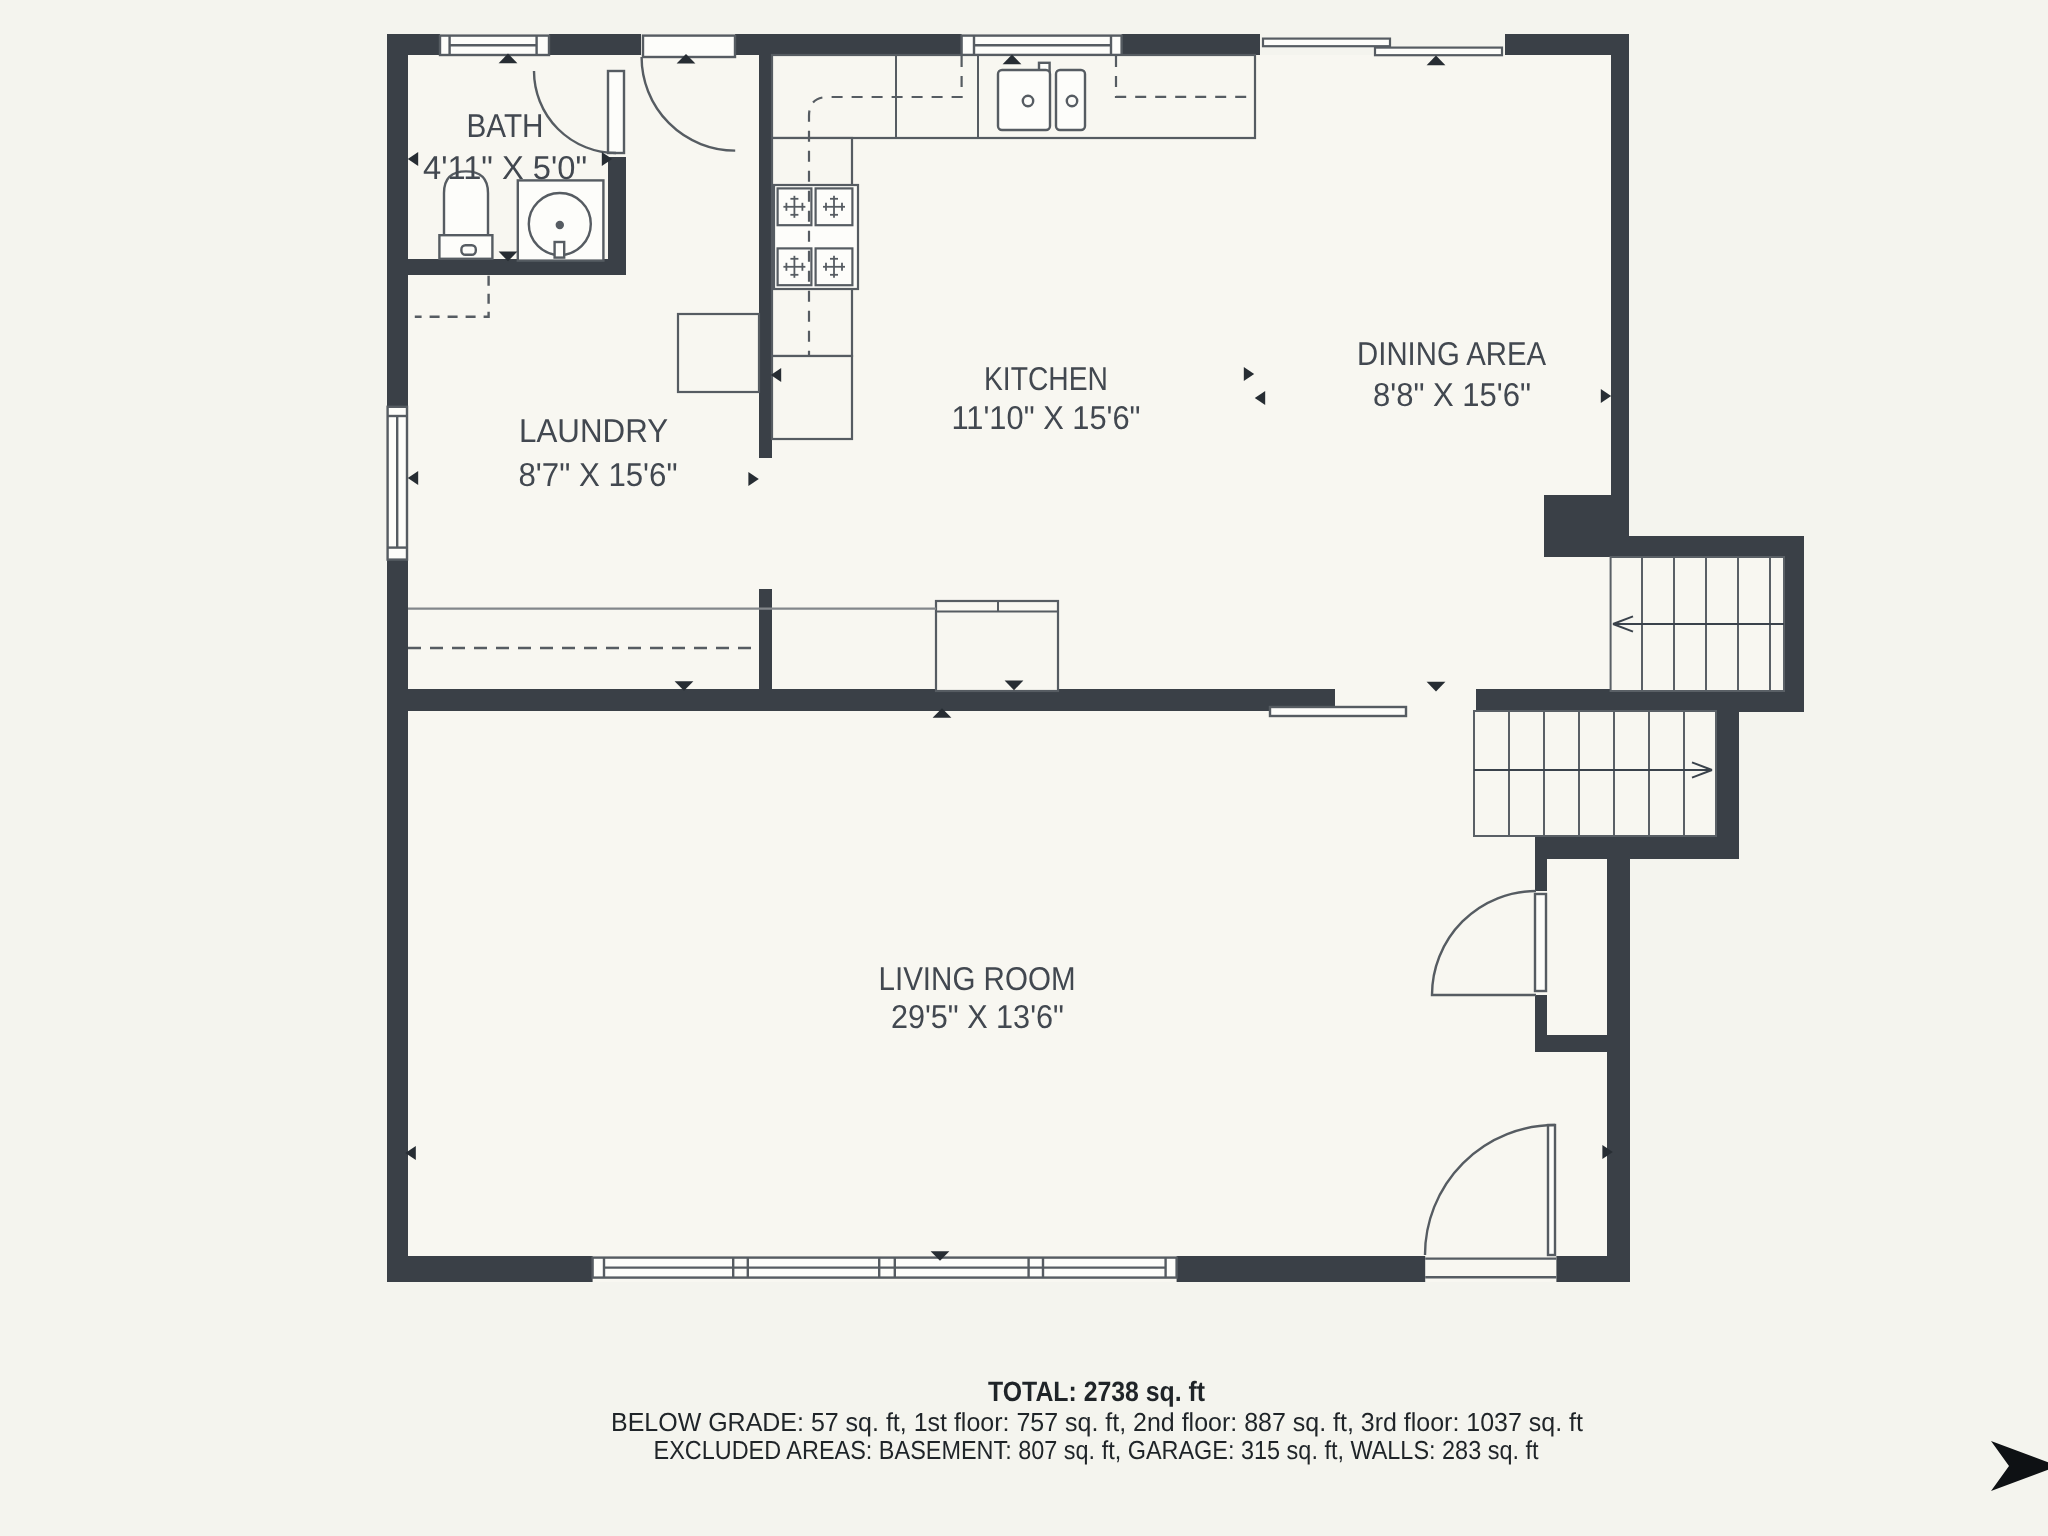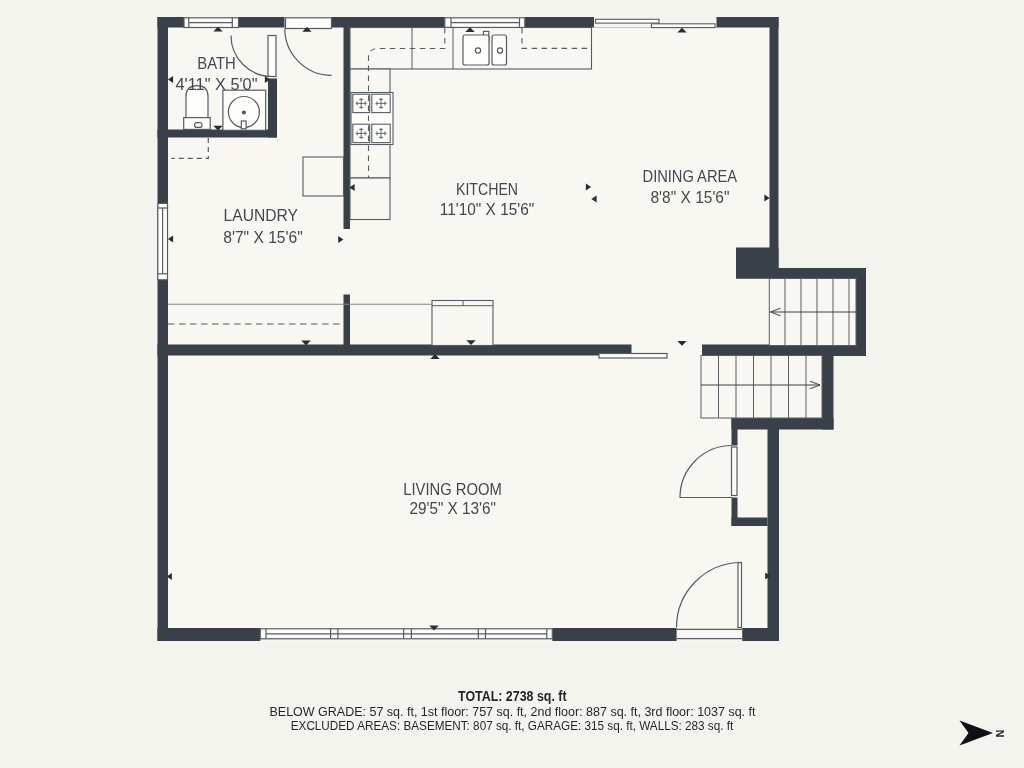--- a/index.html
+++ b/index.html
@@ -1,16 +1,16 @@
 <!DOCTYPE html>
 <html><head>
 <meta charset="utf-8">
 <style>
   html,body{margin:0;padding:0;background:#f4f4ee;}
-  .page{width:840px;height:768px;position:relative;font-family:"Liberation Sans",sans-serif;}
+  .page{width:840px;height:768px;position:relative;font-family:"Liberation Sans",sans-serif;margin-left:36px;}
   svg{display:block;}
   text{font-family:"Liberation Sans",sans-serif;}
 </style>
 </head>
 <body>
 <div class="page">
 <svg width="1024" height="768" viewBox="0 0 1024 768">
 
   <rect x="0" y="0" width="1024" height="768" fill="#f4f4ee"></rect>
 

